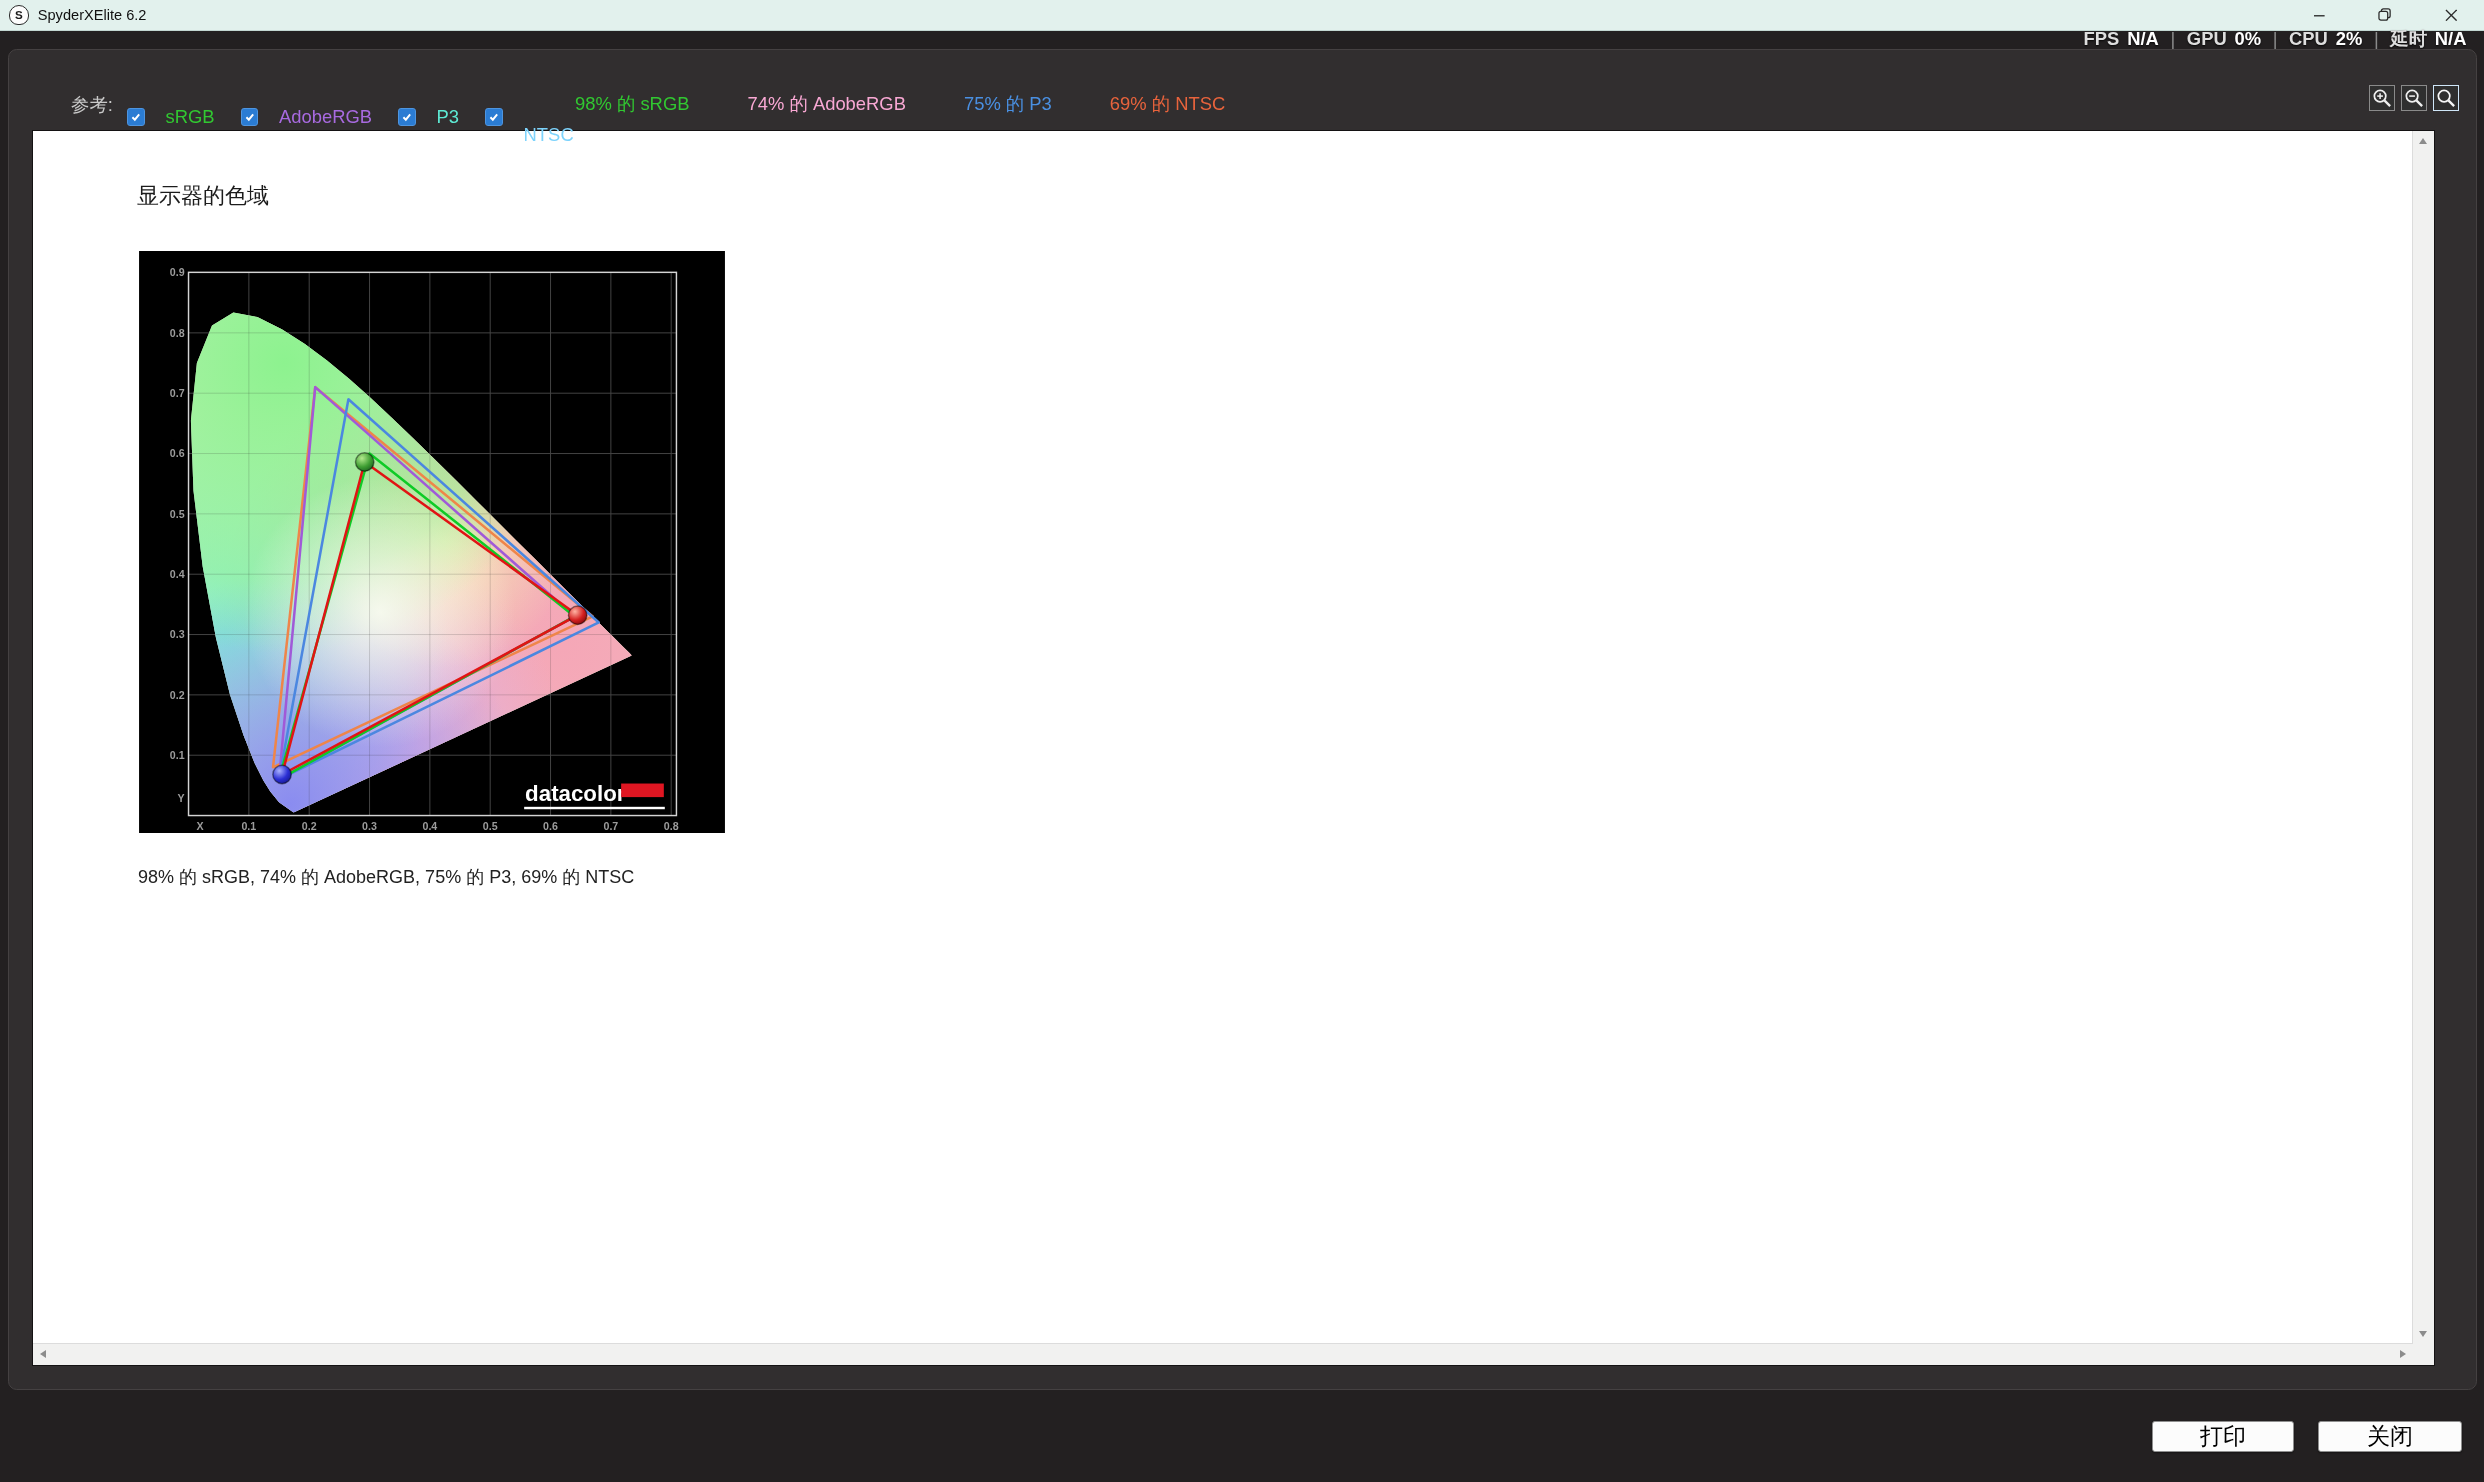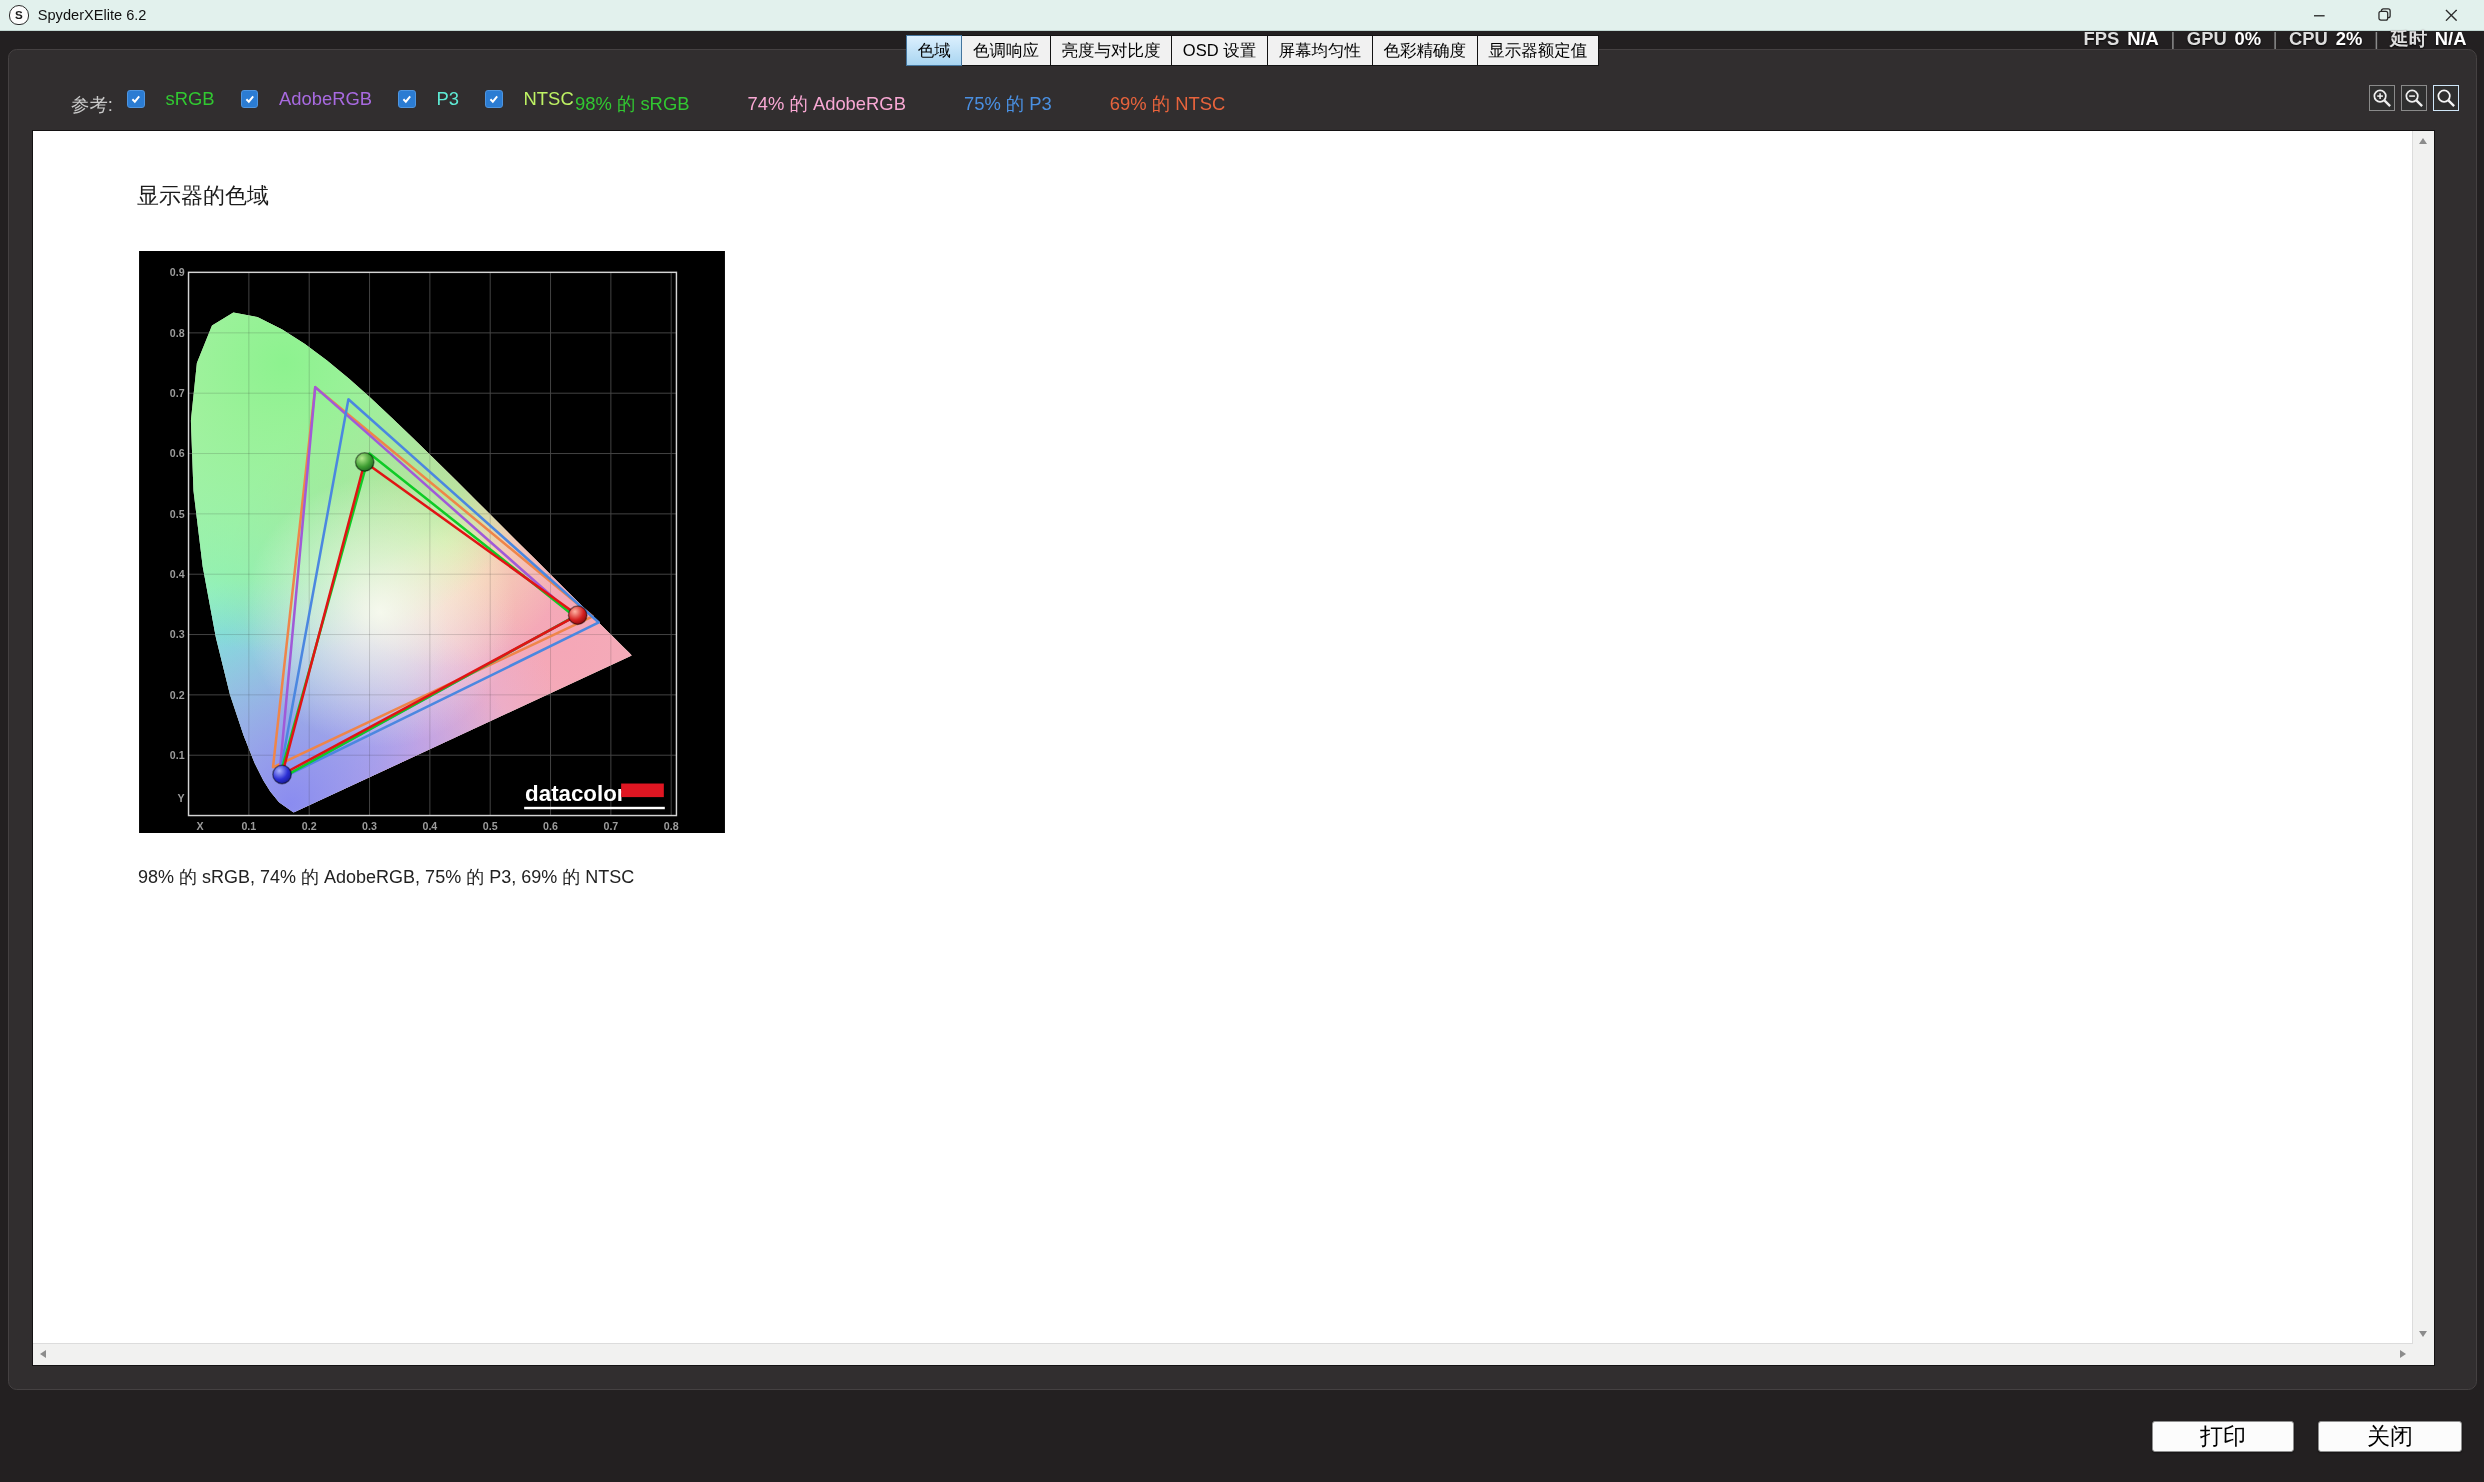--- a/index.html
+++ b/index.html
@@ -112,29 +112,20 @@
       <span class="plabel">GPU</span>
       <span class="pvalue">0%</span>
       <span class="psep">|</span>
       <span class="plabel">CPU</span>
       <span class="pvalue">2%</span>
       <span class="psep">|</span>
       <span class="plabel">延时</span>
       <span class="pvalue">N/A</span>
     </div>
 
-  <div class="tabbar" id="tabbar">
-      <div class="tab selected">色域</div>
-      <div class="tab">色调响应</div>
-      <div class="tab">亮度与对比度</div>
-      <div class="tab">OSD 设置</div>
-      <div class="tab">屏幕均匀性</div>
-      <div class="tab">色彩精确度</div>
-      <div class="tab">显示器额定值</div>
-    </div>
 
   <span class="ref-label">参考:</span>
   <div class="ref-groups" id="ref-groups">
       <div class="ref-group">
         <span class="checkbox">
           <svg width="11.6" height="11.6" viewBox="0 0 12 12">
             <path d="M2.5 6.5 L5 9 L9.5 3.5" stroke="#fff" stroke-width="2" fill="none"></path>
           </svg>
         </span>
         <span class="ref-name" style="color: rgb(49, 200, 49);">sRGB</span>
@@ -154,21 +145,21 @@
           </svg>
         </span>
         <span class="ref-name" style="color: #5eead4;">P3</span>
       </div>
       <div class="ref-group">
         <span class="checkbox">
           <svg width="11.6" height="11.6" viewBox="0 0 12 12">
             <path d="M2.5 6.5 L5 9 L9.5 3.5" stroke="#fff" stroke-width="2" fill="none"></path>
           </svg>
         </span>
-        <span class="ref-name" style="color: #bef264;">NTSC</span>
+        <span class="ref-name" style="color: #7dd3fc; margin-top: 36px;">NTSC</span>
       </div>
     </div>
   <div class="coverage" id="coverage">
       <span style="color: rgb(49, 200, 49);">98% 的 sRGB</span>
       <span style="color: #f9a8d4;">74% 的 AdobeRGB</span>
       <span style="color: rgb(74, 144, 226);">75% 的 P3</span>
       <span style="color: rgb(232, 99, 60);">69% 的 NTSC</span>
     </div>
 
   <div class="zoom-tools">

